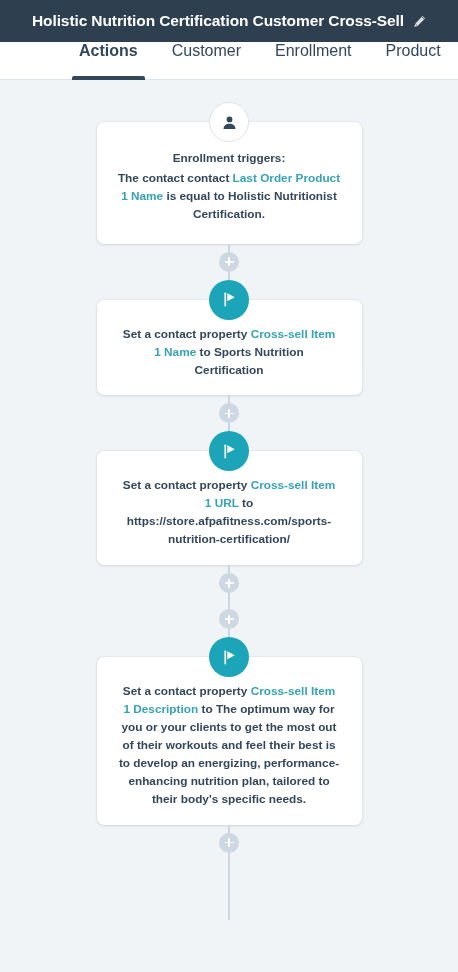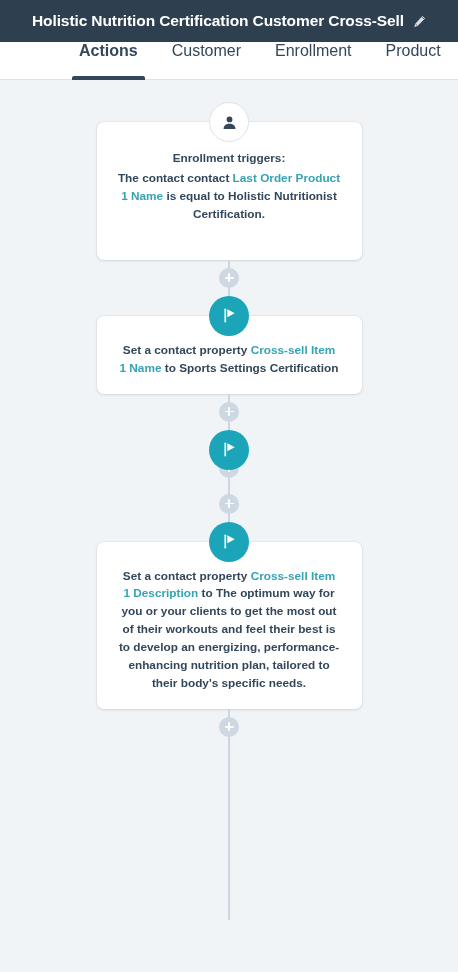--- a/index.html
+++ b/index.html
@@ -135,21 +135,21 @@
     background: #ffffff;
     border-radius: 7px;
     box-shadow: 0 1px 3px rgba(45,62,80,.13), 0 0 0 1px rgba(45,62,80,.04);
     padding: 26px 22px 16px;
     text-align: center;
     font-size: 11.8px;
     line-height: 1.52;
     color: #33475b;
     font-weight: bold;
   }
-  .card.trigger-card { padding: 28px 20px 36px; }
+  .card.trigger-card { padding: 28px 20px 20px; }
   .card .prop { color: #35a3b5; font-weight: bold; }
   .card .trigger-head { display: block; margin-bottom: 2px; }
 
   
   .connector {
     position: relative;
     display: flex;
     align-items: center;
     justify-content: center;
     width: 100%;
@@ -238,36 +238,39 @@
       </div>
 
       <div class="node">
         <div class="node-icon action">
           <svg width="19" height="19" viewBox="0 0 24 24">
             <rect x="5.6" y="3.2" width="2.1" height="17.6" rx="1" fill="#ffffff"></rect>
             <path d="M9.2 4.2 L18.6 9.2 L9.2 14.2 Z" fill="#ffffff"></path>
           </svg>
         </div>
         <div class="card">
-          <span>Set a contact property </span><span class="prop">Cross-sell Item 1 Name</span><span> to </span><span>Sports Settings Certification</span>
+          <span>Set a contact property </span><span class="prop">Cross-sell Item 1 Name</span><span> to </span><span>Sports Nutrition Certification</span>
         </div>
       </div>
 
       <div class="connector" style="height:36px;">
         <div class="line"></div>
         <div class="plus-button"></div>
       </div>
 
       <div class="node">
         <div class="node-icon action">
           <svg width="19" height="19" viewBox="0 0 24 24">
             <rect x="5.6" y="3.2" width="2.1" height="17.6" rx="1" fill="#ffffff"></rect>
             <path d="M9.2 4.2 L18.6 9.2 L9.2 14.2 Z" fill="#ffffff"></path>
           </svg>
         </div>
+        <div class="card">
+          <span>Set a contact property </span><span class="prop">Cross-sell Item 1 URL</span><span> to </span><span>https://store.afpafitness.com/sports-nutrition-certification/</span>
+        </div>
       </div>
 
       <div class="connector" style="height:36px;">
         <div class="line"></div>
         <div class="plus-button"></div>
       </div>
 
 
       <div class="connector" style="height:36px;">
         <div class="line"></div>

